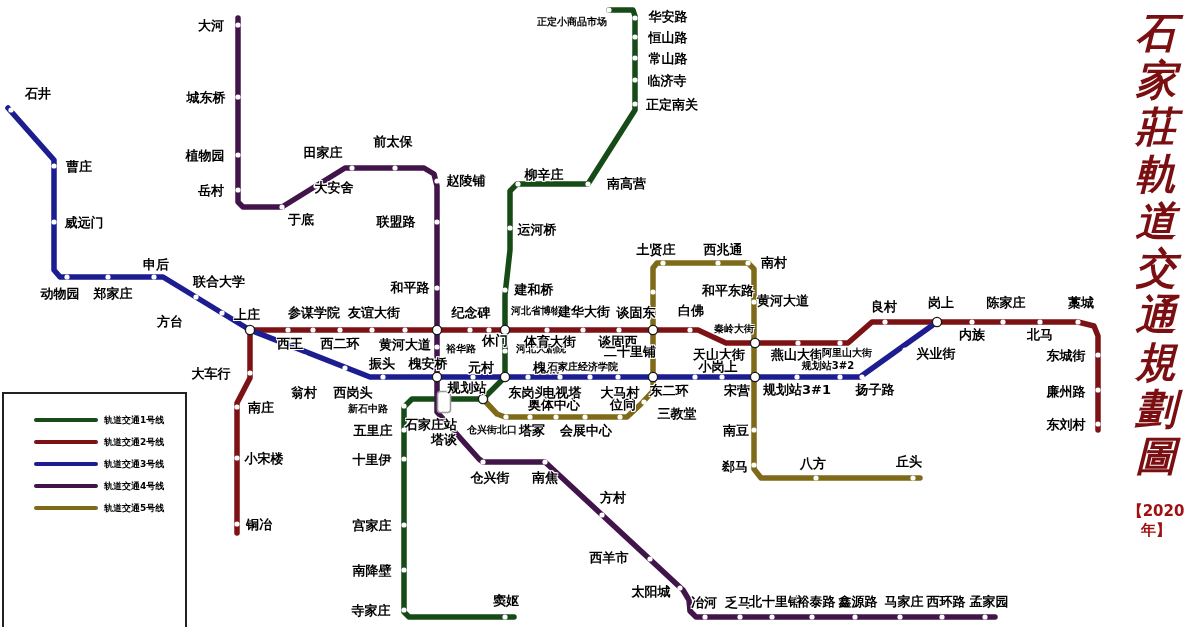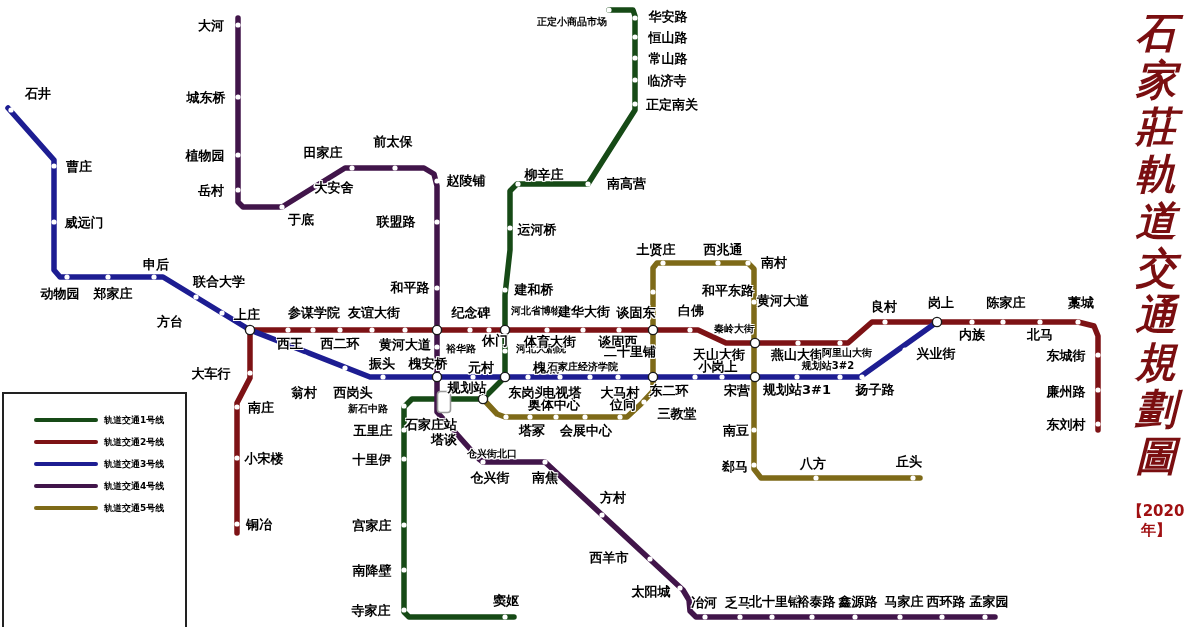--- a/index.html
+++ b/index.html
@@ -214,21 +214,21 @@
       <span class="lbl" style="left: 1066px; top: 391px;">廉州路</span>
       <span class="lbl" style="left: 1066px; top: 424px;">东刘村</span>
       <span class="lbl" style="left: 656px; top: 249px;">土贤庄</span>
       <span class="lbl" style="left: 723px; top: 249px;">西兆通</span>
       <span class="lbl" style="left: 774px; top: 262px;">南村</span>
       <span class="lbl" style="left: 783px; top: 300px;">黄河大道</span>
       <span class="lbl" style="left: 692px; top: 290px; margin-left: 36px;">和平东路</span>
       <span class="lbl" style="left: 630px; top: 351px;">二十里铺</span>
       <span class="lbl" style="left: 554px; top: 404px;">奥体中心</span>
       <span class="lbl" style="left: 623px; top: 404px;">位同</span>
-      <span class="lbl s" style="left: 492px; top: 430px; margin-top: 24px;">仓兴街北口</span>
+      <span class="lbl s" style="left: 492px; top: 430px;">仓兴街北口</span>
       <span class="lbl" style="left: 532px; top: 430px;">塔冢</span>
       <span class="lbl" style="left: 586px; top: 430px;">会展中心</span>
       <span class="lbl" style="left: 677px; top: 413px;">三教堂</span>
       <span class="lbl" style="left: 736px; top: 430px;">南豆</span>
       <span class="lbl" style="left: 735px; top: 466px;">郄马</span>
       <span class="lbl" style="left: 813px; top: 463px;">八方</span>
       <span class="lbl" style="left: 909px; top: 461px;">丘头</span>
       <span class="lbl" style="left: 382px; top: 363px;">振头</span>
       <span class="lbl" style="left: 428px; top: 363px;">槐安桥</span>
       <span class="lbl" style="left: 481px; top: 367px;">元村</span>

